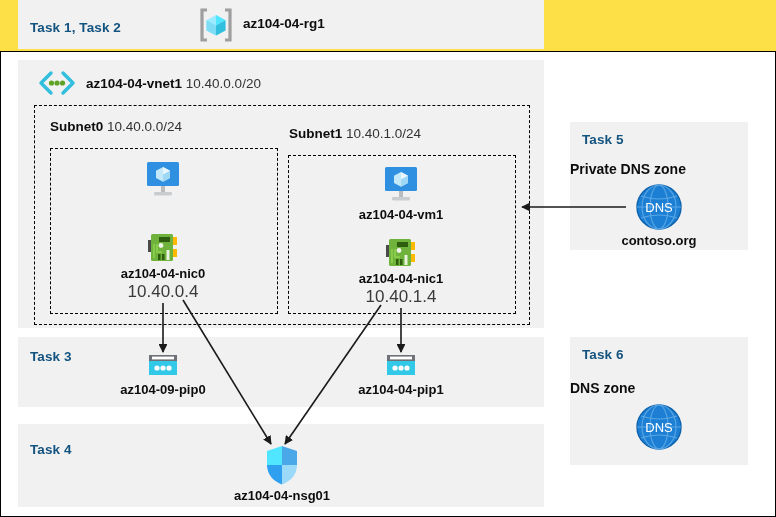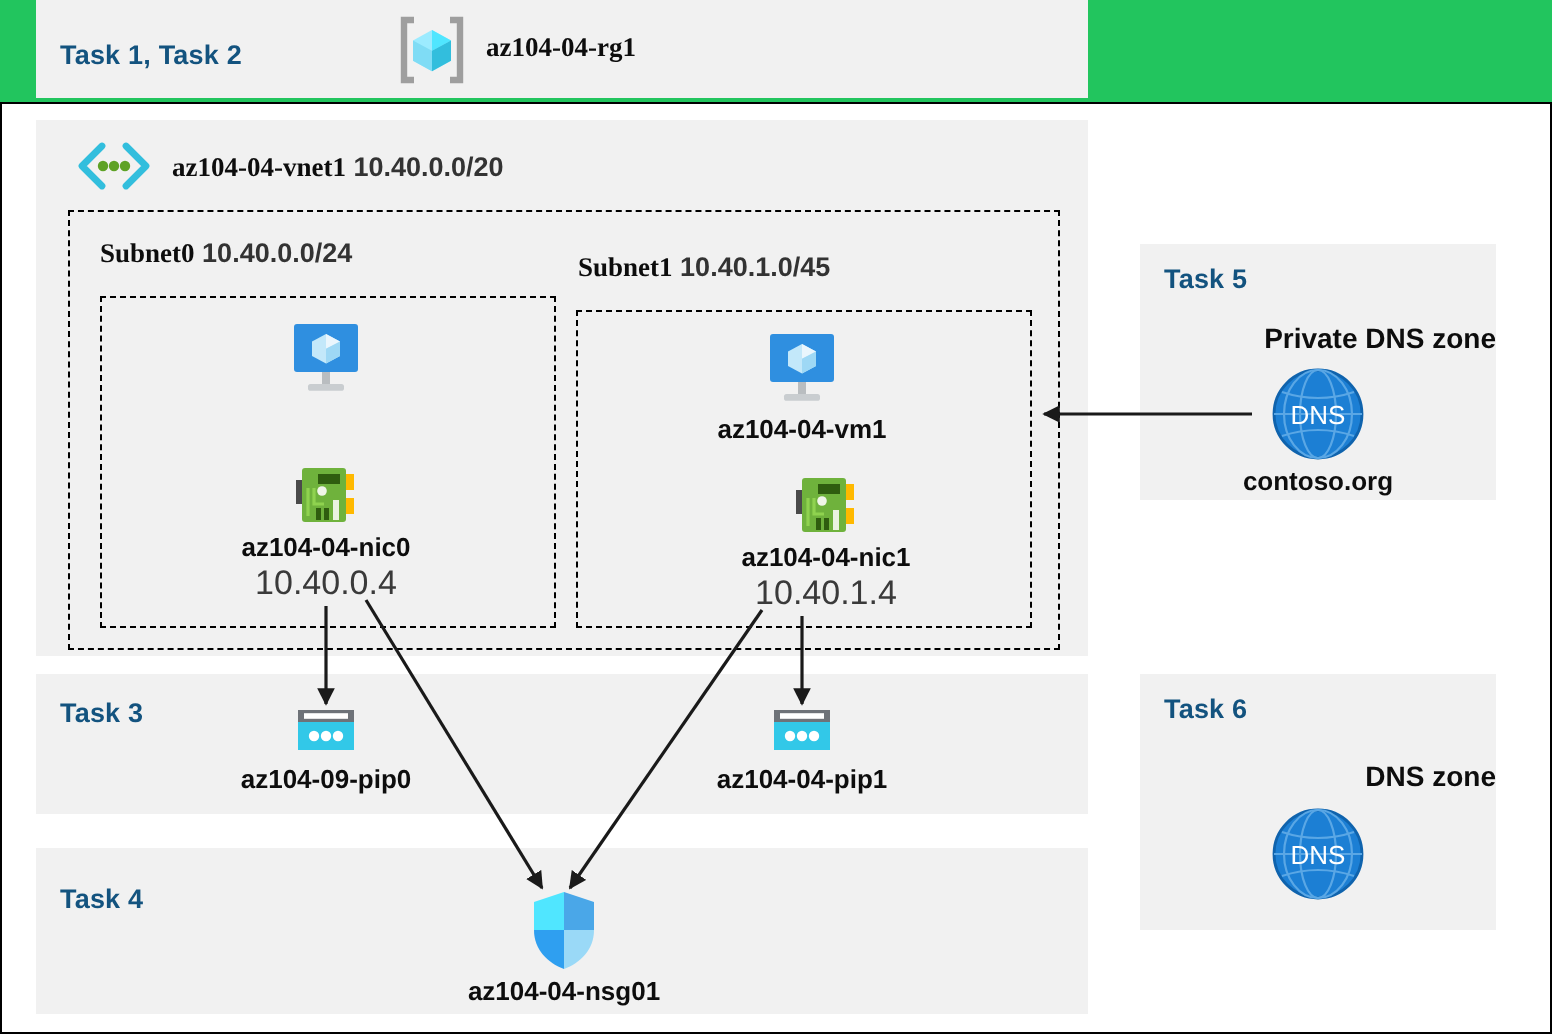--- a/index.html
+++ b/index.html
@@ -2,51 +2,51 @@
 <html><head>
 <meta charset="utf-8">
 <style>
   html,body{margin:0;padding:0;}
   body{
     width:776px;height:517px;
     background:#ffffff;
     font-family:"Liberation Sans", sans-serif;
     overflow:hidden;
   }
-  #root{position:relative;width:776px;height:517px;background:#22c55e;}
+  #root{position:relative;width:776px;height:517px;background:#fde047;}
 
   
   .gray-panel{position:absolute;background:#f1f1f1;}
   .outer-box{position:absolute;border:1.5px solid #000000;background:#ffffff;}
   .dashed-box{position:absolute;border:1.5px dashed #000000;}
 
   .task-label{
     position:absolute;
     color:#13537f;
     font-size:13.5px;
     font-weight:bold;
     letter-spacing:.1px;
     white-space:nowrap;
   }
 
   .hdr{position:absolute;white-space:nowrap;font-size:13.5px;color:#1a1a1a;}
-  .hdr b{font-weight:bold;color:#0d0d0d;font-family:Liberation Serif, serif;}
-  .hdr .cidr{font-weight:bold;color:#333333;}
+  .hdr b{font-weight:bold;color:#0d0d0d;}
+  .hdr .cidr{font-weight:normal;color:#333333;}
 
   .node{position:absolute;text-align:center;white-space:nowrap;}
   .node .cap{
     font-size:13px;font-weight:bold;color:#0d0d0d;
     margin-top:3px;line-height:1.15;
   }
   .node .sub{
     font-size:17px;font-weight:normal;color:#3a3a3a;
     line-height:1.2;
   }
   .title-strong{
-    position:absolute;white-space:nowrap;text-align:right;
+    position:absolute;white-space:nowrap;text-align:left;
     font-size:14px;font-weight:bold;color:#0d0d0d;
   }
 
   svg.lines{position:absolute;left:0;top:0;width:776px;height:517px;pointer-events:none;}
   .icon{display:block;margin:0 auto;}
 </style>
 </head>
 <body>
 
 <div id="root">
@@ -85,21 +85,21 @@
     <b>az104-04-vnet1</b><span> </span><span class="cidr">10.40.0.0/20</span>
   </div>
 
   <div class="dashed-box" style="left:34px;top:105px;width:494px;height:218px;"></div>
 
   <div class="hdr" style="left:50px;top:119px;">
     <b>Subnet0</b><span> </span><span class="cidr">10.40.0.0/24</span>
   </div>
 
   <div class="hdr" style="left:289px;top:126px;">
-    <b>Subnet1</b><span> </span><span class="cidr">10.40.1.0/45</span>
+    <b>Subnet1</b><span> </span><span class="cidr">10.40.1.0/24</span>
   </div>
 
   <div class="dashed-box" style="left:50px;top:148px;width:226px;height:164px;"></div>
 
   <div class="dashed-box" style="left:288px;top:155px;width:226px;height:157px;"></div>
 
   <div class="node" style="left:103px;top:160px;width:120px;">
     <svg class="icon" width="44" height="40" viewBox="0 0 44 40">
       <rect x="6" y="2" width="32" height="24" rx="1.5" fill="#2f8fe0"></rect>
       <path d="M22 7 L29 10.7 L29 18 L22 21.7 L15 18 L15 10.7 Z" fill="#c3e8fa"></path>
@@ -133,21 +133,21 @@
       <rect x="6" y="2" width="32" height="24" rx="1.5" fill="#2f8fe0"></rect>
       <path d="M22 7 L29 10.7 L29 18 L22 21.7 L15 18 L15 10.7 Z" fill="#c3e8fa"></path>
       <path d="M22 7 L29 10.7 L22 14.4 Z" fill="#eaf6fd"></path>
       <path d="M22 14.4 L29 10.7 L29 18 L22 21.7 Z" fill="#9ed8f5"></path>
       <rect x="20" y="26" width="4" height="6" fill="#b9bdc0"></rect>
       <rect x="13" y="32" width="18" height="3.4" rx="1.3" fill="#c9cdd0"></rect>
     </svg>
     <div class="cap">az104-04-vm1</div>
   </div>
 
-  <div class="node" style="left:353px;top:237px;width:120px;">
+  <div class="node" style="left:341px;top:237px;width:120px;">
     <svg class="icon" width="34" height="32" viewBox="0 0 34 32">
       <rect x="2" y="8" width="5" height="12" fill="#4a4a4a"></rect>
       <rect x="26" y="5" width="5" height="8" fill="#ffb900"></rect>
       <rect x="26" y="17" width="5" height="8" fill="#ffb900"></rect>
       <rect x="5" y="2" width="22" height="27" rx="1.5" fill="#6fb23c"></rect>
       <rect x="13" y="5" width="11" height="5" fill="#2f5d0f"></rect>
       <path d="M8 12 L8 26" stroke="#8fd24f" stroke-width="1.6" fill="none"></path>
       <path d="M11 12 L11 20 L16 20" stroke="#8fd24f" stroke-width="1.6" fill="none"></path>
       <circle cx="15" cy="13.5" r="2.4" fill="#f0f5e8"></circle>
       <rect x="12" y="22" width="2.5" height="6" fill="#2f5d0f"></rect>

